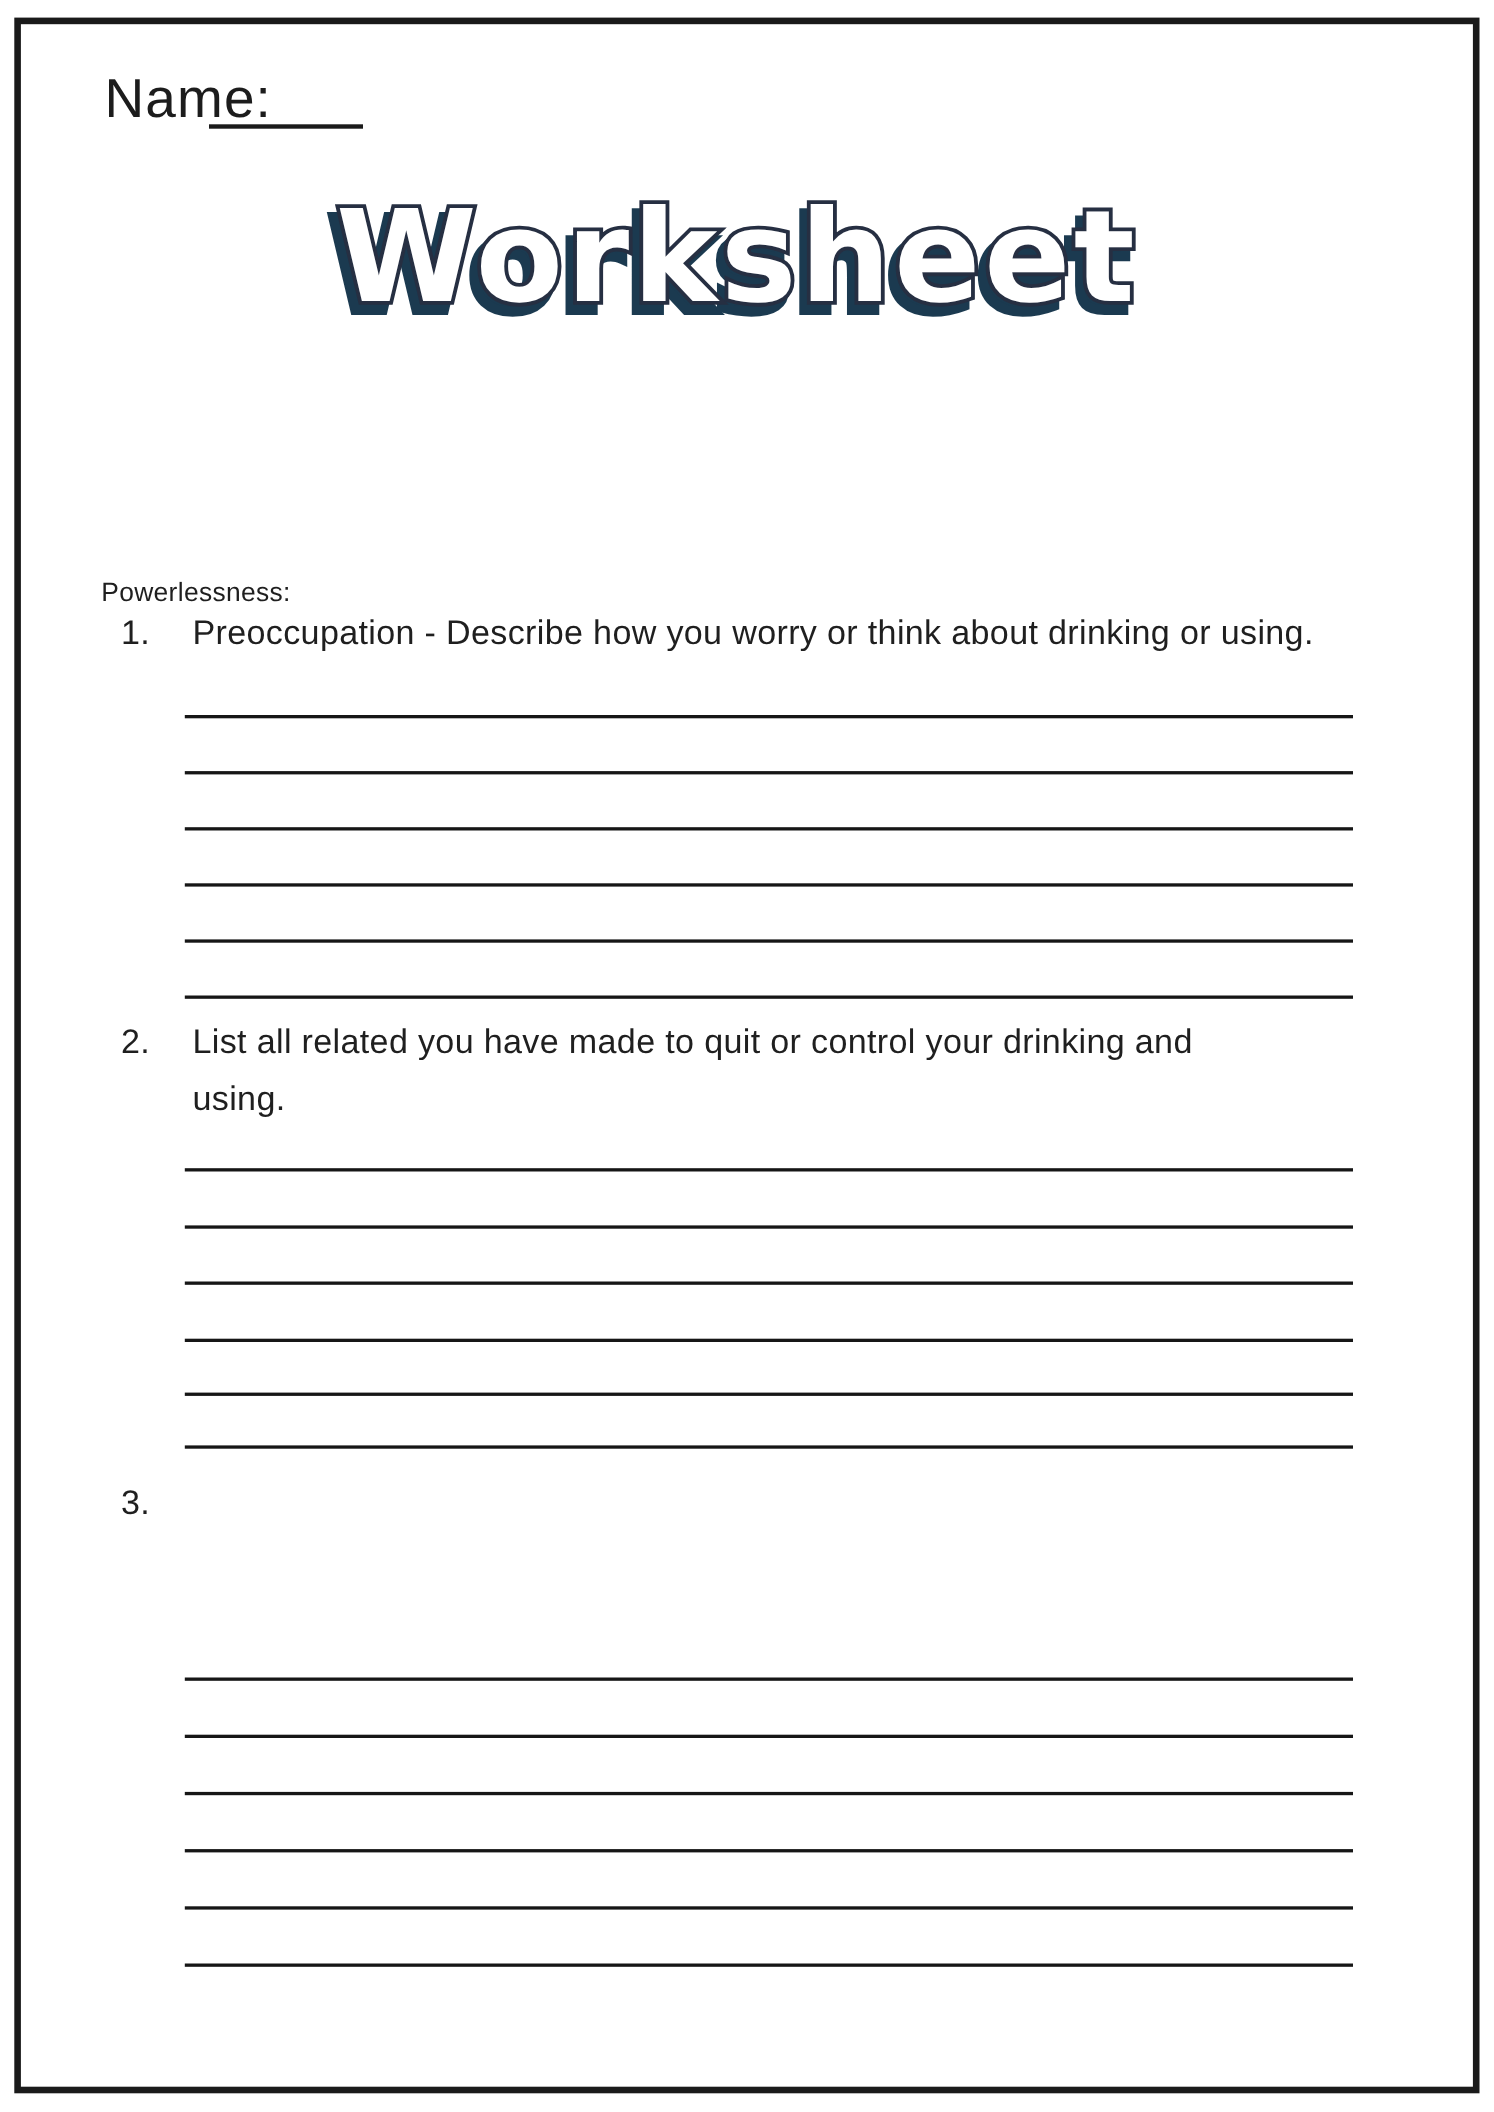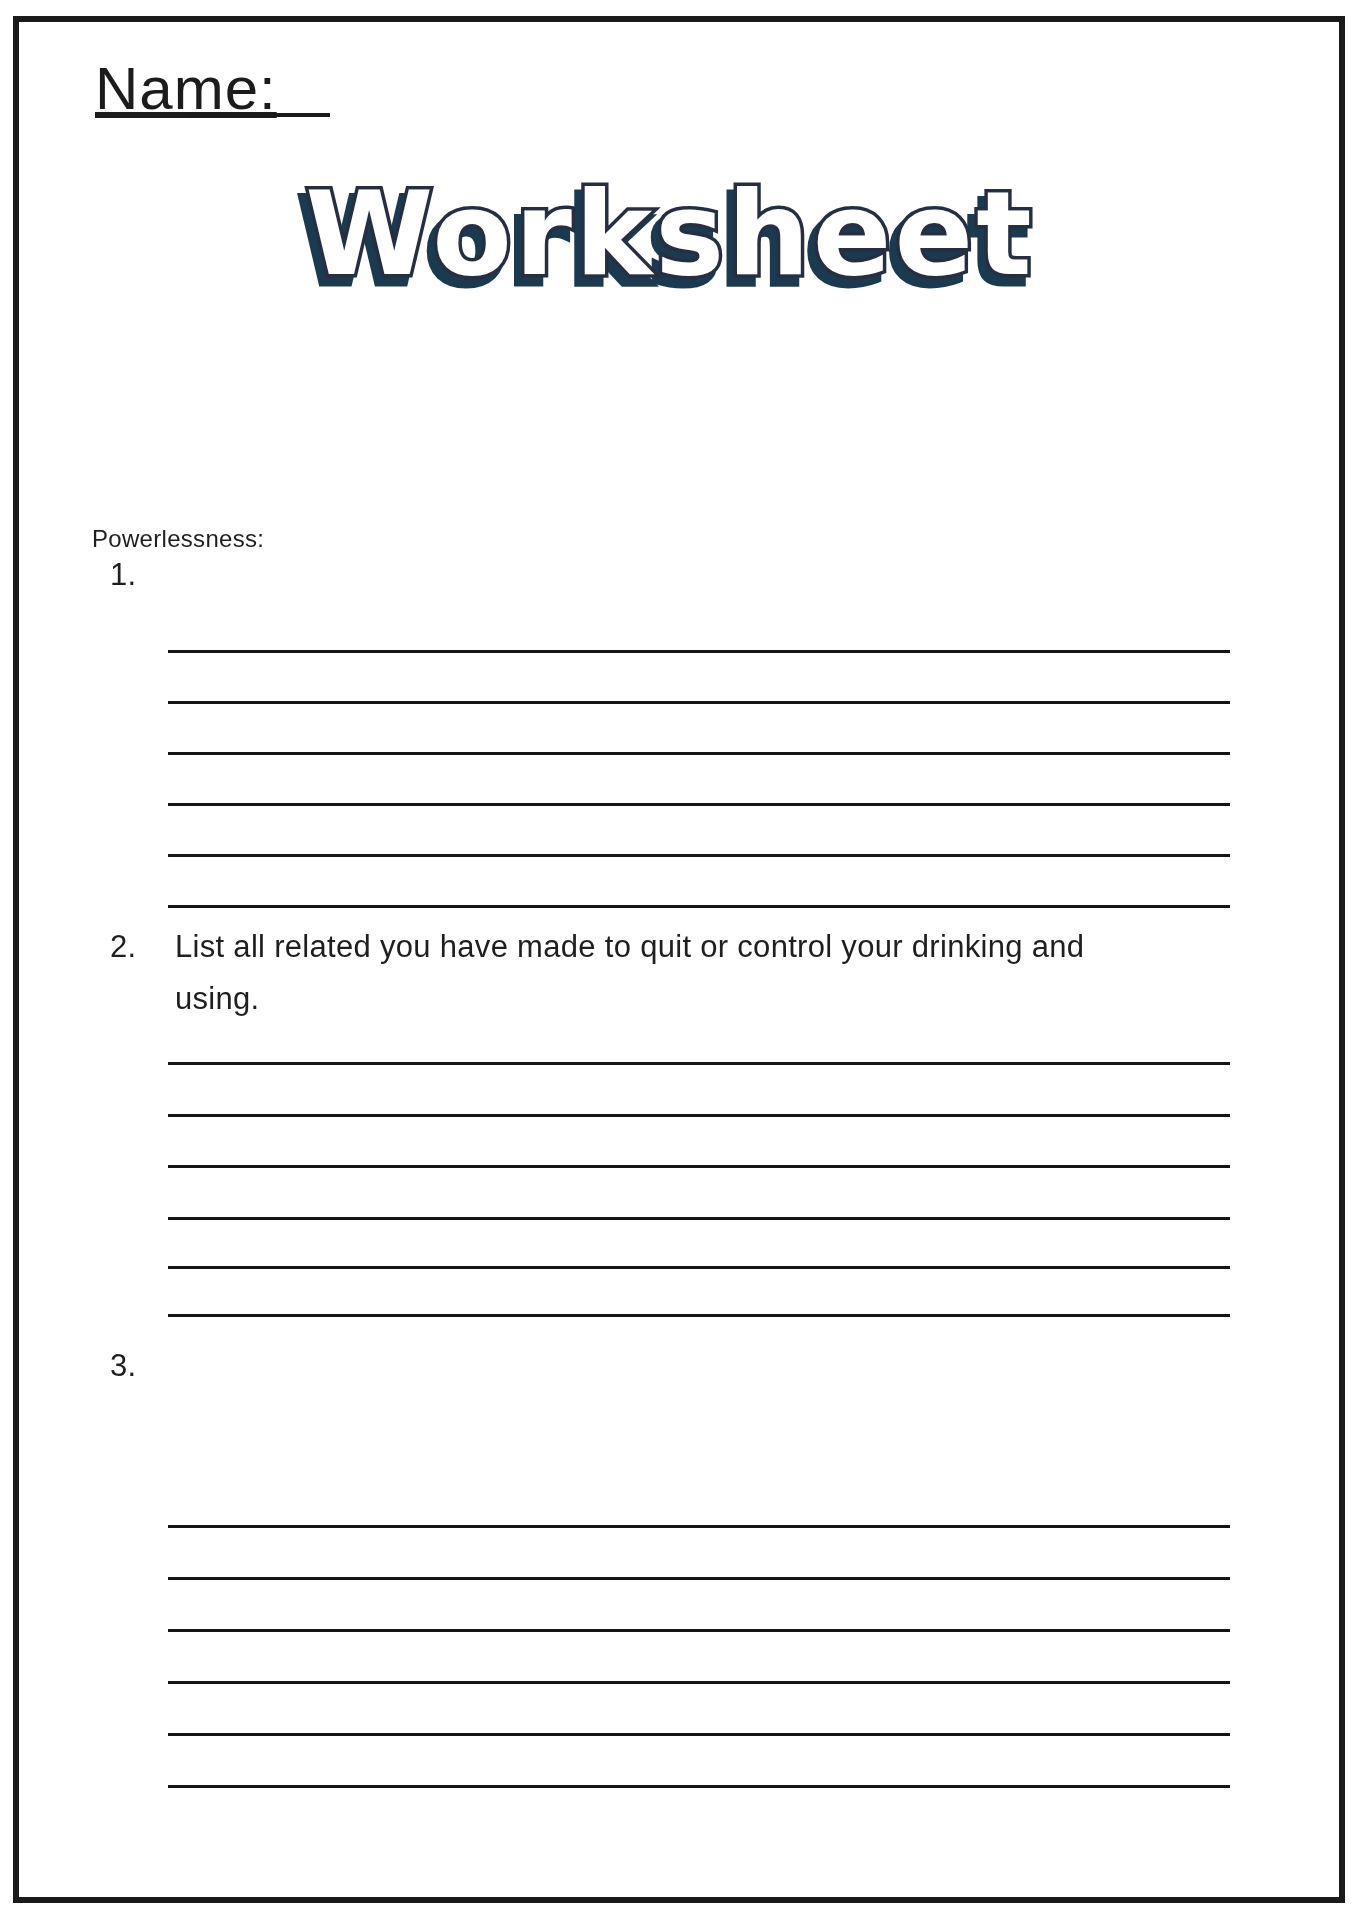--- a/index.html
+++ b/index.html
@@ -17,22 +17,22 @@
     color:var(--ink);
     overflow:hidden;
   }
   .frame{
     position:absolute;
     left:13px;top:16px;right:13px;bottom:17px;
     border:6px solid #1a1a1a;
   }
   .name-row{
     position:absolute;left:95px;top:64px;
-    font-size:60px;line-height:50px;letter-spacing:1px;
-    color:#1c1c1c;white-space:nowrap;text-decoration:underline;
+    font-size:50px;line-height:50px;letter-spacing:1px;
+    color:#1c1c1c;white-space:nowrap;
   }
   .name-underline{
     position:absolute;left:190px;top:113px;
     width:140px;height:0;border-top:4px solid #1a1a1a;
   }
   .title-wrap{
     position:absolute;left:285px;top:146px;width:770px;height:150px;margin-top:24px;
   }
   .title-wrap svg{display:block;width:770px;height:150px;}
   .title-wrap text{
@@ -91,20 +91,23 @@
     <svg viewBox="0 0 770 150">
       <text class="title-shadow" x="379" y="112" text-anchor="middle">Worksheet</text>
       <text class="title-front" x="385" y="104" text-anchor="middle">Worksheet</text>
     </svg>
   </div>
 
 
   <div class="section-heading">Powerlessness:</div>
 
   <div class="q-number" id="q1-number">1.</div>
+  <div class="q-text" id="q1-text">
+    <div>Preoccupation - Describe how you worry or think about drinking or using.</div>
+  </div>
   <div class="rules">
       <div class="rule" style="top: 650px;"></div>
       <div class="rule" style="top: 701px;"></div>
       <div class="rule" style="top: 752px;"></div>
       <div class="rule" style="top: 803px;"></div>
       <div class="rule" style="top: 854px;"></div>
       <div class="rule" style="top: 905px;"></div>
     </div>
 
   <div class="q-number" id="q2-number">2.</div>

